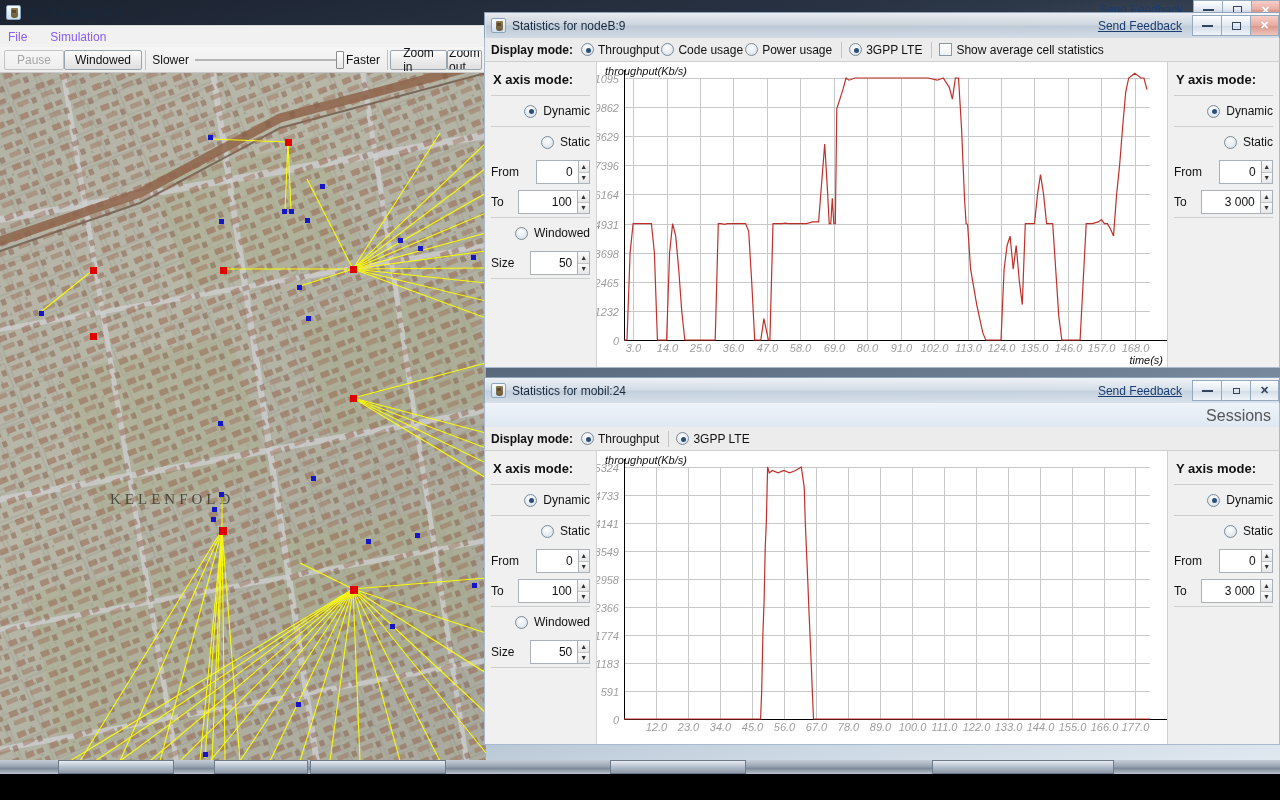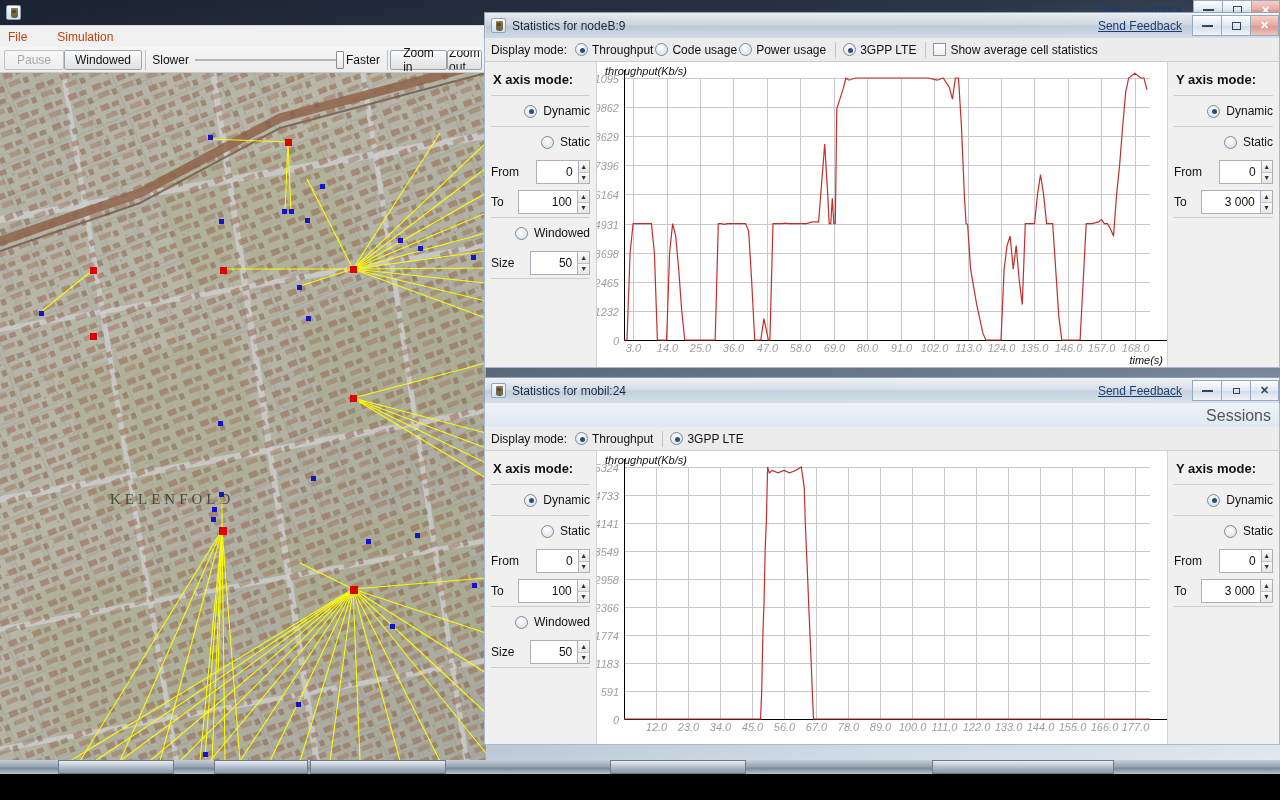--- a/index.html
+++ b/index.html
@@ -75,22 +75,22 @@
   .send-fb {
     font-size:12px; color:#1a3c6e; text-decoration:underline; cursor:pointer;
     margin-right:10px; white-space:nowrap;
   }
 
   
   #mainwin { left:0; top:0; width:486px; height:762px; }
   #mainwin .win-title { border-left:none; border-top:none; background:transparent; border:none; padding-left:6px;}
   .menubar {
     height:22px; background:#f1f1f1; border-top:1px solid #dcdcdc;
-    display:flex; align-items:center; padding-left:8px; gap:30px;
-    font-size:12px; color:#c2410c;
+    display:flex; align-items:center; padding-left:8px; gap:23px;
+    font-size:12px; color:#8b5cf6;
   }
   .toolbar {
     height:26px; background: linear-gradient(180deg,#f6f6f6,#ececec);
     border-bottom:1px solid #c9c9c9;
     display:flex; align-items:center; padding:0 4px; 
   }
   .tbtn {
     height:20px; padding:0 12px;
     border:1px solid #9aa4ae; border-radius:2px;
     background: linear-gradient(180deg,#fdfdfd,#ebebeb 55%,#e0e0e0);
@@ -105,21 +105,21 @@
 
   
   .mapwrap { position:relative; width:486px; height:688px; overflow:hidden; background:#fca5a5; }
   .map-img { position:absolute; left:0; top:0; width:486px; height:688px; }
 
   
   .stat-panelbar {
     height:24px; background:#ececec; border-bottom:1px solid #cfcfcf;
     display:flex; align-items:center; padding-left:6px; font-size:12px; color:#111;
   }
-  .bold { font-weight:normal; }
+  .bold { font-weight:bold; }
   .radio {
     width:13px; height:13px; border-radius:50%;
     border:1px solid #7d8a97;
     background: radial-gradient(circle at 45% 35%, #ffffff, #dfe6ed 70%, #c2cbd4);
     display:inline-block; position:relative; flex:0 0 auto;
   }
   .radio.on::after {
     content:""; position:absolute; left:3.5px; top:3.5px; width:5px; height:5px;
     border-radius:50%; background:#2a4f79;
   }

